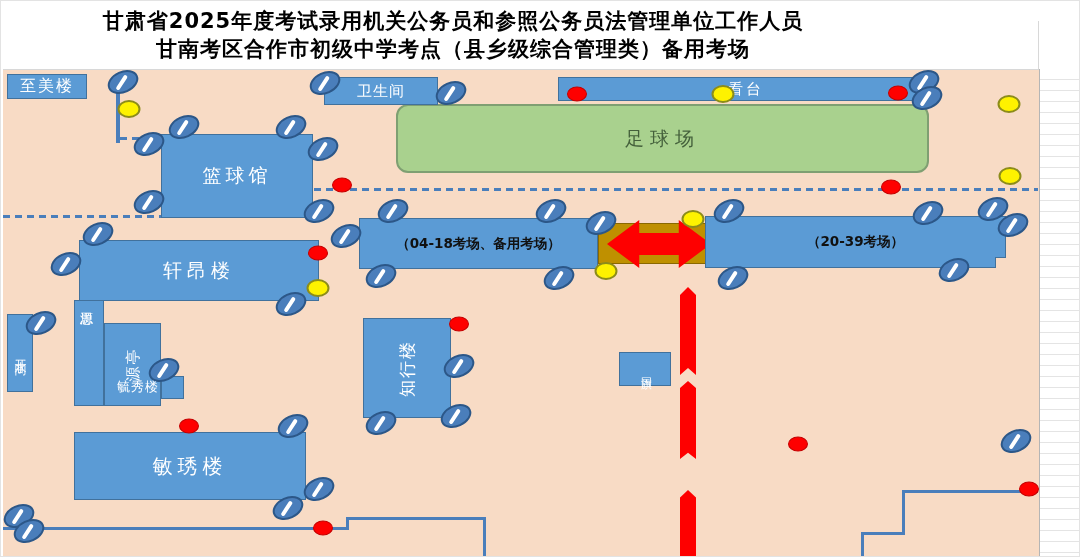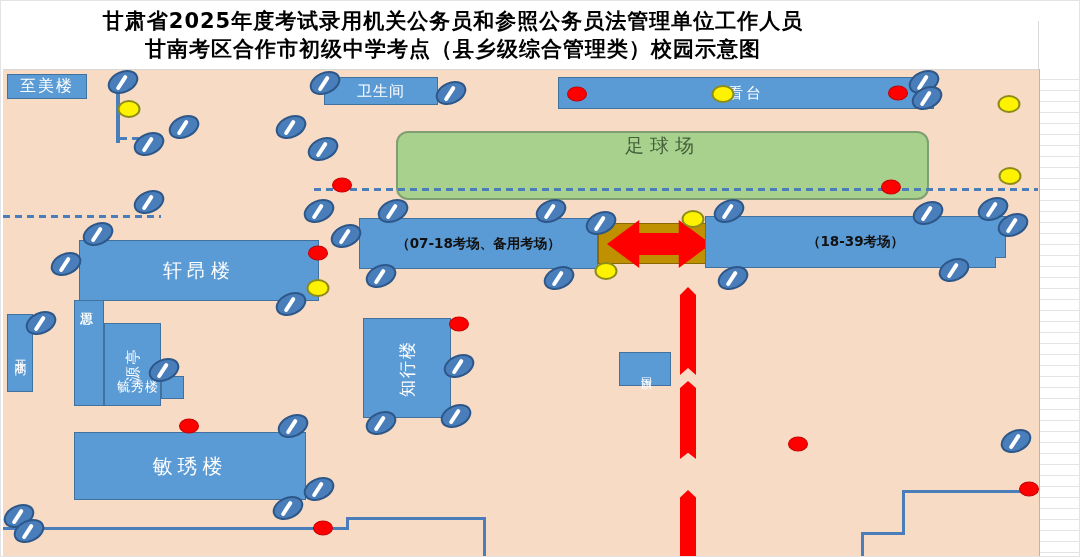--- a/index.html
+++ b/index.html
@@ -18,21 +18,21 @@
     background:repeating-linear-gradient(to bottom,#ffffff 0 10px,#e4e4e4 10px 11px);}
   #top-gridline{left:1037px;top:20px;width:1px;height:48px;background:#d8d8d8;}
   
   .bldg{background:#5b9bd5;border:1.5px solid #41719c;display:flex;align-items:center;justify-content:center;
         color:#fff;text-align:center;}
   .bldg .v{writing-mode:vertical-rl;text-orientation:upright;letter-spacing:2px;}
   .rot{transform:rotate(-90deg);white-space:nowrap;letter-spacing:2px;}
   .exam-text{color:#111;font-weight:bold;line-height:1.45;}
   
   #football-field{background:#a9d18e;border:2px solid #7f9f72;border-radius:12px;
-     display:flex;justify-content:center;color:#44603b;font-size:19px;letter-spacing:6px;margin-top:27px;}
+     display:flex;align-items:center;justify-content:center;color:#44603b;font-size:19px;letter-spacing:6px;}
   
   .dash{height:3px;background:repeating-linear-gradient(90deg,#4a7ebb 0 7px,transparent 7px 12px);}
   .wall{background:#4a7ebb;}
   
   .ribbon{background:#fe0000;width:16px;}
   .rib-mid{clip-path:polygon(50% 0,100% 9%,100% 100%,50% 92%,0 100%,0 9%);}
   .rib-end{clip-path:polygon(50% 0,100% 11%,100% 100%,0 100%,0 11%);}
   #h-arrow{background:#fe0000;
     clip-path:polygon(0 50%,31% 0,31% 27%,69% 27%,69% 0,100% 50%,69% 100%,69% 73%,31% 73%,31% 100%);}
   #passage{background:#bf9000;border:1px solid #8a6800;}
@@ -48,21 +48,21 @@
      transform:rotate(-33deg);border-radius:2px;}
   .notch{background:#f8dbc5;border-left:1.5px solid #41719c;border-top:1.5px solid #41719c;}
 </style>
 </head>
 <body>
 
 <div id="stage">
 
   <div class="abs" id="title-area">
     <div class="title-line" style="margin-top:6px;">甘肃省2025年度考试录用机关公务员和参照公务员法管理单位工作人员</div>
-    <div class="title-line">甘南考区合作市初级中学考点（县乡级综合管理类）校园示意图</div>
+    <div class="title-line">甘南考区合作市初级中学考点（县乡级综合管理类）备用考场</div>
   </div>
 
   <div class="abs" id="map-bg"></div>
   <div class="abs" id="right-strip"></div>
   <div class="abs" id="top-gridline"></div>
 
   <div class="abs" id="football-field" style="left:395px;top:103px;width:533px;height:69px;">
     <span>足球场</span>
   </div>
 
@@ -87,24 +87,27 @@
   <div class="abs ribbon rib-end" style="left:679px;top:489px;height:68px;"></div>
 
   <div class="abs bldg" style="left:6px;top:73px;width:80px;height:25px;font-size:16px;letter-spacing:2px;">
     <span>至美楼</span>
     </div>
 
   <div class="abs bldg" style="left:323px;top:76px;width:114px;height:28px;font-size:15px;letter-spacing:1px;">
     <span>卫生间</span>
     </div>
 
-  <div class="abs bldg" style="left:557px;top:76px;width:376px;height:32px;font-size:15px;letter-spacing:3px;">
+  <div class="abs bldg" style="left:557px;top:76px;width:376px;height:24px;font-size:15px;letter-spacing:3px;">
     <span>看台</span>
     </div>
 
+  <div class="abs bldg" style="left:160px;top:133px;width:152px;height:84px;font-size:19px;letter-spacing:4px;">
+    <span>篮球馆</span>
+    </div>
 
   <div class="abs bldg" style="left:78px;top:239px;width:240px;height:61px;font-size:19px;letter-spacing:5px;">
     <span>轩昂楼</span>
     </div>
 
   <div class="abs bldg" style="left:73px;top:299px;width:30px;height:106px;"></div>
   <div class="abs" style="left:76px;top:289px;width:26px;color:#fff;font-size:13px;">
     <span class="v" style="writing-mode:vertical-rl;text-orientation:upright;">思源</span></div>
 
   <div class="abs bldg" style="left:103px;top:322px;width:57px;height:83px;font-size:15px;">
@@ -127,27 +130,27 @@
     <span class="rot">知行楼</span>
     </div>
 
   <div class="abs bldg" style="left:618px;top:351px;width:52px;height:34px;font-size:11px;">
     <span class="v" style="letter-spacing:1px;">国旗</span>
     </div>
 
 
   <div class="abs bldg" style="left:358px;top:217px;width:239px;height:51px;">
     <div class="exam-text">
-      <div style="font-size:13.5px;">（07-18考场、备用考场）</div>
+      <div style="font-size:13.5px;">（04-18考场、备用考场）</div>
     </div>
     </div>
 
   <div class="abs bldg" style="left:704px;top:215px;width:301px;height:52px;">
     <div class="exam-text">
-      <div style="font-size:13.5px;">（18-39考场）</div>
+      <div style="font-size:13.5px;">（20-39考场）</div>
     </div>
     </div>
   <div class="abs notch" style="left:994px;top:256px;width:11px;height:11px;"></div>
 
   <div class="abs" id="marker-layer" style="left:0;top:0;width:1080px;height:557px;pointer-events:none;">
       <div class="marker blue-oval" style="left: 122px; top: 81px;">
         <span class="slash"></span>
       </div>
       <div class="marker blue-oval" style="left: 183px; top: 126px;">
         <span class="slash"></span>

